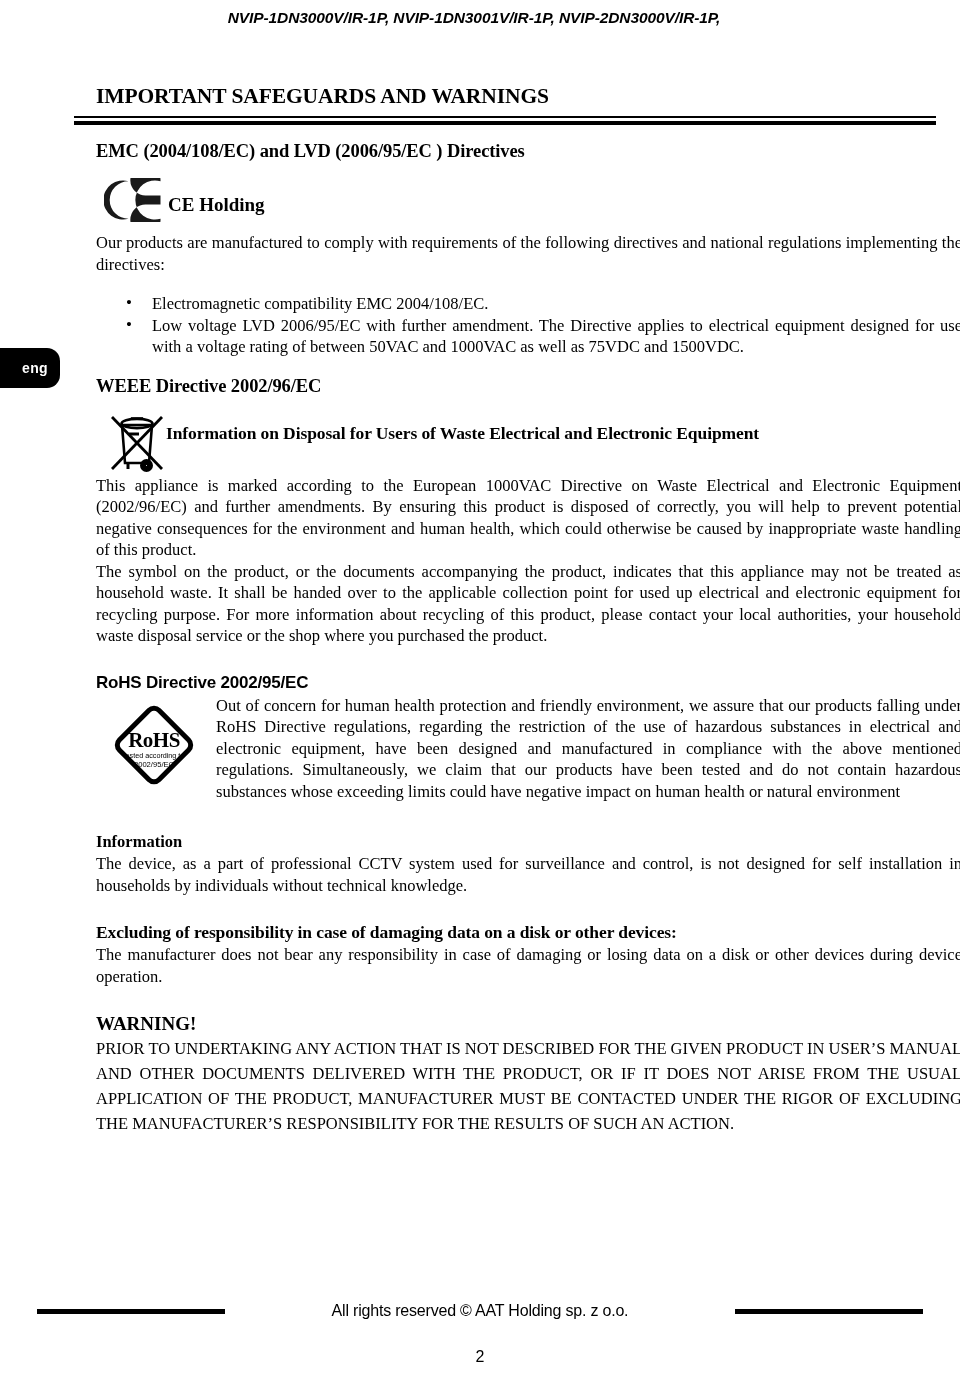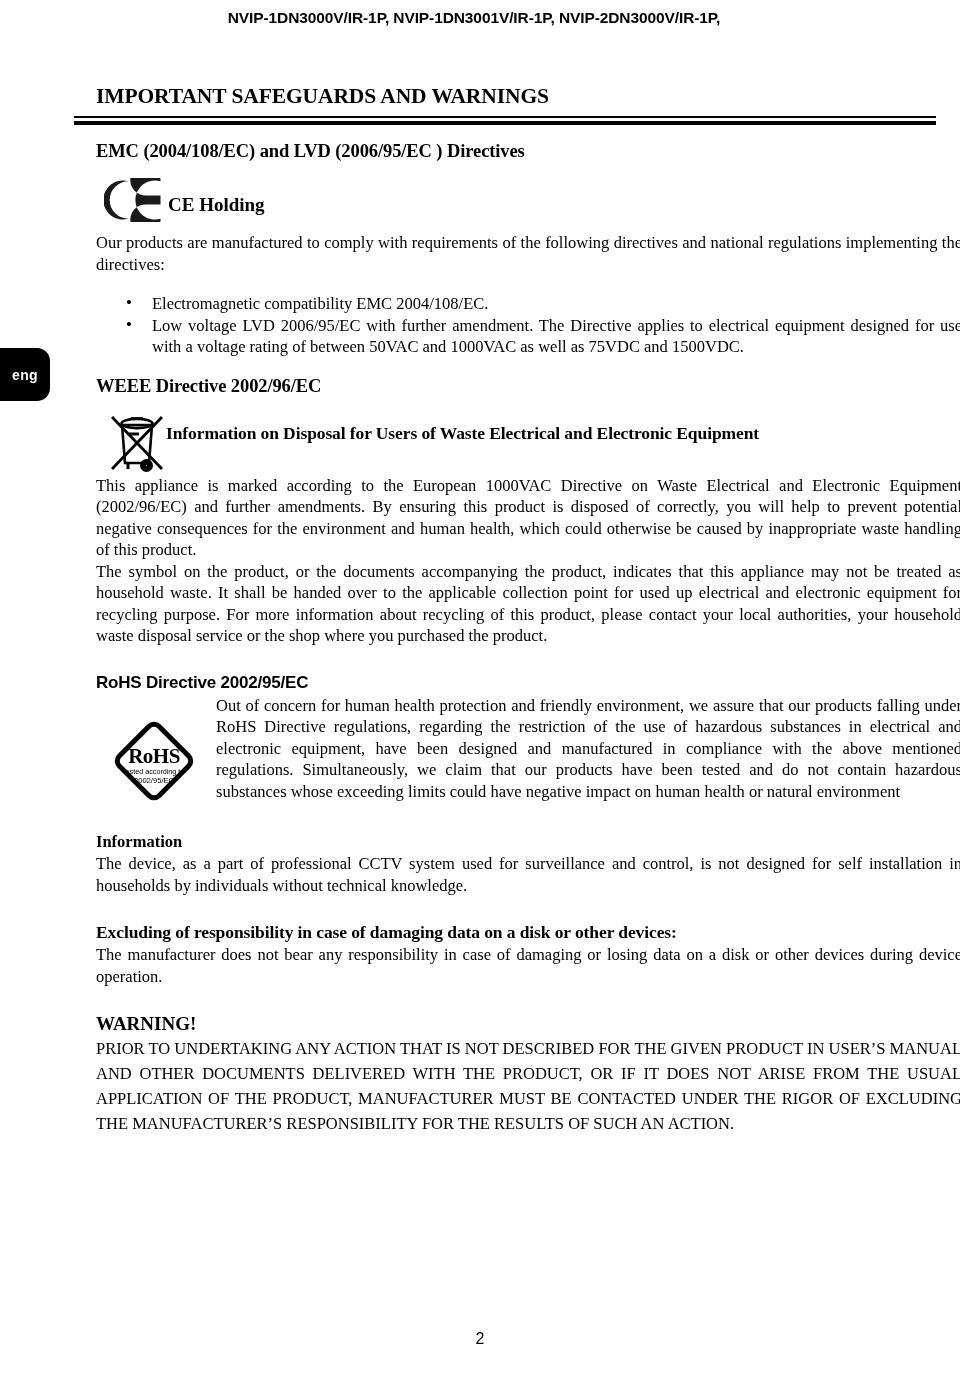--- a/index.html
+++ b/index.html
@@ -23,20 +23,21 @@
   }
 
   
   .doc-header {
     position: absolute;
     top: 6px;
     left: 0;
     width: 948px;
     text-align: center;
     font-family: "Liberation Sans", "DejaVu Sans", sans-serif;
+    font-style: italic;
     font-weight: bold;
     font-size: 15.5px;
     line-height: 23px;
     letter-spacing: -0.1px;
   }
   .doc-header .hl { display: block; }
 
   
   .content {
     position: absolute;
@@ -205,21 +206,21 @@
     line-height: 21.5px;
     text-align: justify;
     margin: 0;
   }
   .rohs-clear { clear: both; }
 
   
   .rohs-logo {
     position: absolute;
     left: 0;
-    top: 16px;
+    top: 0;
     width: 100px;
     height: 100px;
   }
 
   
   .block-info { margin-top: 30px; }
   .block-excl { margin-top: 26px; }
   .block-warn { margin-top: 26px; }
 
   p.caps {
@@ -228,32 +229,33 @@
     margin: 0;
     text-align: justify;
   }
 
   
   .lang-tab {
     position: absolute;
     left: 0;
     top: 348px;
     width: 50px;
-    height: 53px;
+    height: 40px;
     background: #000000;
     border-top-right-radius: 13px;
     border-bottom-right-radius: 13px;
     color: #ffffff;
     font-family: "Liberation Sans", "DejaVu Sans", sans-serif;
     font-weight: bold;
     font-size: 14px;
     display: flex;
     align-items: center;
     justify-content: center;
     letter-spacing: 0.3px;
+    padding-left: 10px;
   }
 
   
   .footer {
     position: absolute;
     left: 0;
     top: 1302px;
     width: 960px;
   }
   .footer-row {
@@ -384,16 +386,21 @@
     </div>
 
     <div class="block-warn">
       <h4 class="warn-heading">WARNING!</h4>
       <p class="caps">PRIOR TO UNDERTAKING ANY ACTION THAT IS NOT DESCRIBED FOR THE GIVEN PRODUCT IN USER’S MANUAL AND OTHER DOCUMENTS DELIVERED WITH THE PRODUCT, OR IF IT DOES NOT ARISE FROM THE USUAL APPLICATION OF THE PRODUCT,  MANUFACTURER MUST BE CONTACTED UNDER THE RIGOR OF EXCLUDING THE MANUFACTURER’S  RESPONSIBILITY FOR THE RESULTS OF SUCH AN ACTION.</p>
     </div>
 
   </div>
 
   <div class="footer">
+    <div class="footer-row">
+      <span class="footer-rule left"></span>
+      <span class="footer-text">All rights reserved © AAT Holding sp. z o.o.</span>
+      <span class="footer-rule right"></span>
+    </div>
     <div class="page-number">2</div>
   </div>
 
 </div>
 
 </body></html>

